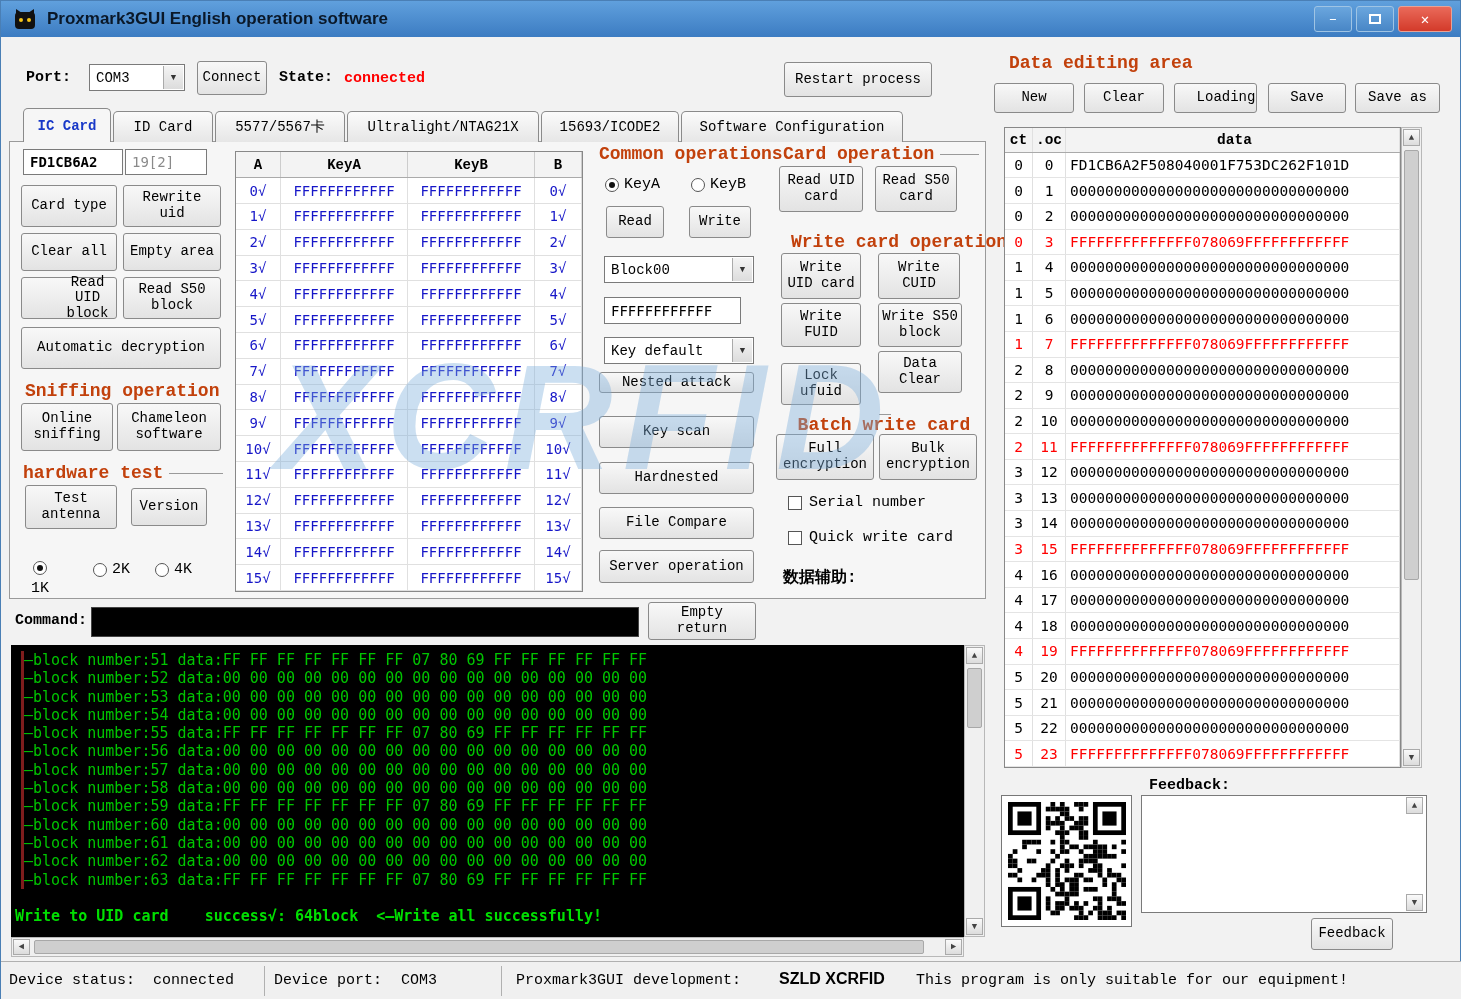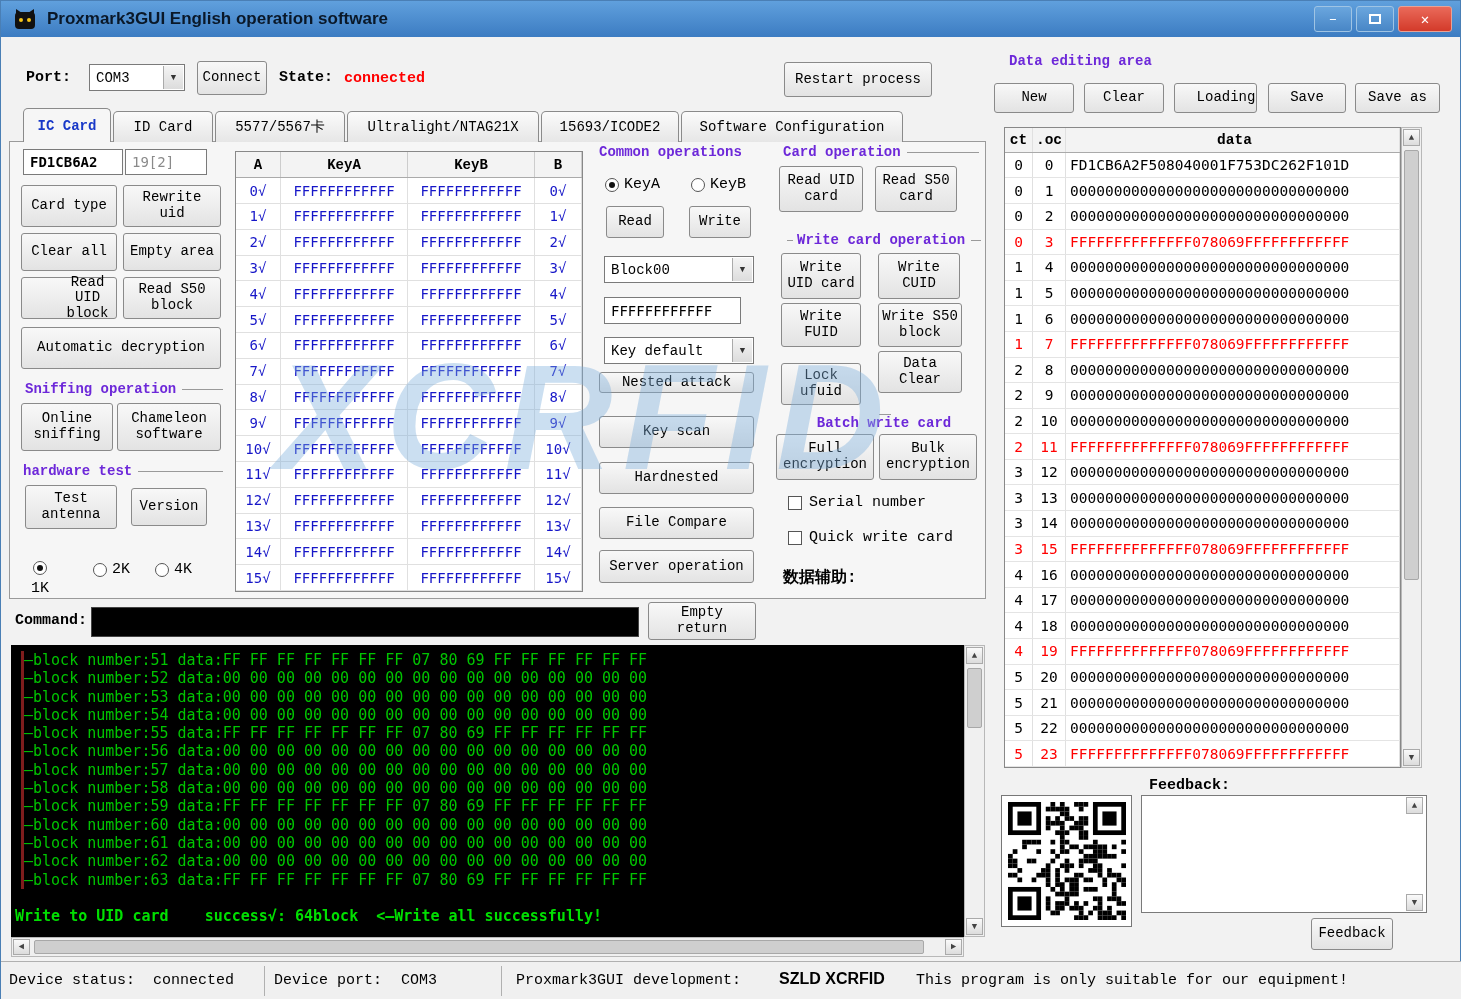--- a/index.html
+++ b/index.html
@@ -15,21 +15,21 @@
   .win-btn{width:38px;height:26px;border:1px solid #9fc4e4;border-radius:3px;background:linear-gradient(#6aa6de,#4886c6);color:#fff;display:flex;align-items:center;justify-content:center;font-size:14px;cursor:pointer;}
   .win-btn.close{width:54px;background:linear-gradient(#ea6a5a,#d33a2a);border-color:#e8a295;}
   .max-glyph{width:12px;height:10px;border:2px solid #fff;}
 
   
   .btn{position:absolute;background:linear-gradient(#f8f8f8,#e3e3e3);border:1px solid #8a8a8a;border-radius:3px;display:flex;align-items:center;justify-content:center;text-align:center;font-family:"Liberation Mono",monospace;font-size:14px;color:#000;cursor:pointer;line-height:1.12;padding:1px 3px;z-index:2;}
   .label{position:absolute;font-size:15px;font-weight:bold;color:#000;z-index:2;white-space:nowrap;}
   .textbox{position:absolute;background:#fff;border:1px solid #7a7a7a;display:flex;align-items:center;padding-left:6px;font-family:"DejaVu Sans Mono",monospace;font-size:14px;z-index:2;}
   .select{position:absolute;background:#fff;border:1px solid #7a7a7a;display:flex;align-items:center;padding-left:6px;font-size:14px;z-index:2;cursor:pointer;}
   .select .arrow{position:absolute;right:1px;top:1px;bottom:1px;width:20px;background:linear-gradient(#f4f4f4,#dcdcdc);border-left:1px solid #aaa;display:flex;align-items:center;justify-content:center;font-size:9px;color:#333;}
-  .section-title{position:absolute;display:flex;align-items:center;font-size:14px;font-weight:bold;color:#6d28d9;z-index:2;white-space:nowrap;}
+  .section-title{position:absolute;display:flex;align-items:center;font-size:18px;font-weight:bold;color:#c2410c;z-index:2;white-space:nowrap;}
   .section-title .line{height:1px;background:#9a9a9a;margin-left:6px;}
   .radio{width:14px;height:14px;border:1px solid #555;border-radius:50%;background:#fff;display:inline-block;position:relative;}
   .radio.checked::after{content:"";position:absolute;left:3px;top:3px;width:6px;height:6px;border-radius:50%;background:#111;}
   .radio-item{position:absolute;display:flex;align-items:center;gap:5px;font-size:15px;z-index:2;cursor:pointer;}
   .checkbox{width:14px;height:14px;border:1px solid #555;background:#fff;display:inline-block;}
   .check-item{position:absolute;display:flex;align-items:center;gap:7px;font-size:15px;z-index:2;cursor:pointer;}
 
   
   .tab{position:absolute;top:110px;height:31px;background:linear-gradient(#fbfbfb,#e6e6e6);border:1px solid #8a8a8a;border-bottom:none;border-radius:5px 5px 0 0;display:flex;align-items:center;justify-content:center;font-size:14px;z-index:2;cursor:pointer;color:#000;}
   .tab.active{top:107px;height:34px;background:#f6f6f6;color:#1838c8;font-weight:bold;z-index:4;}

